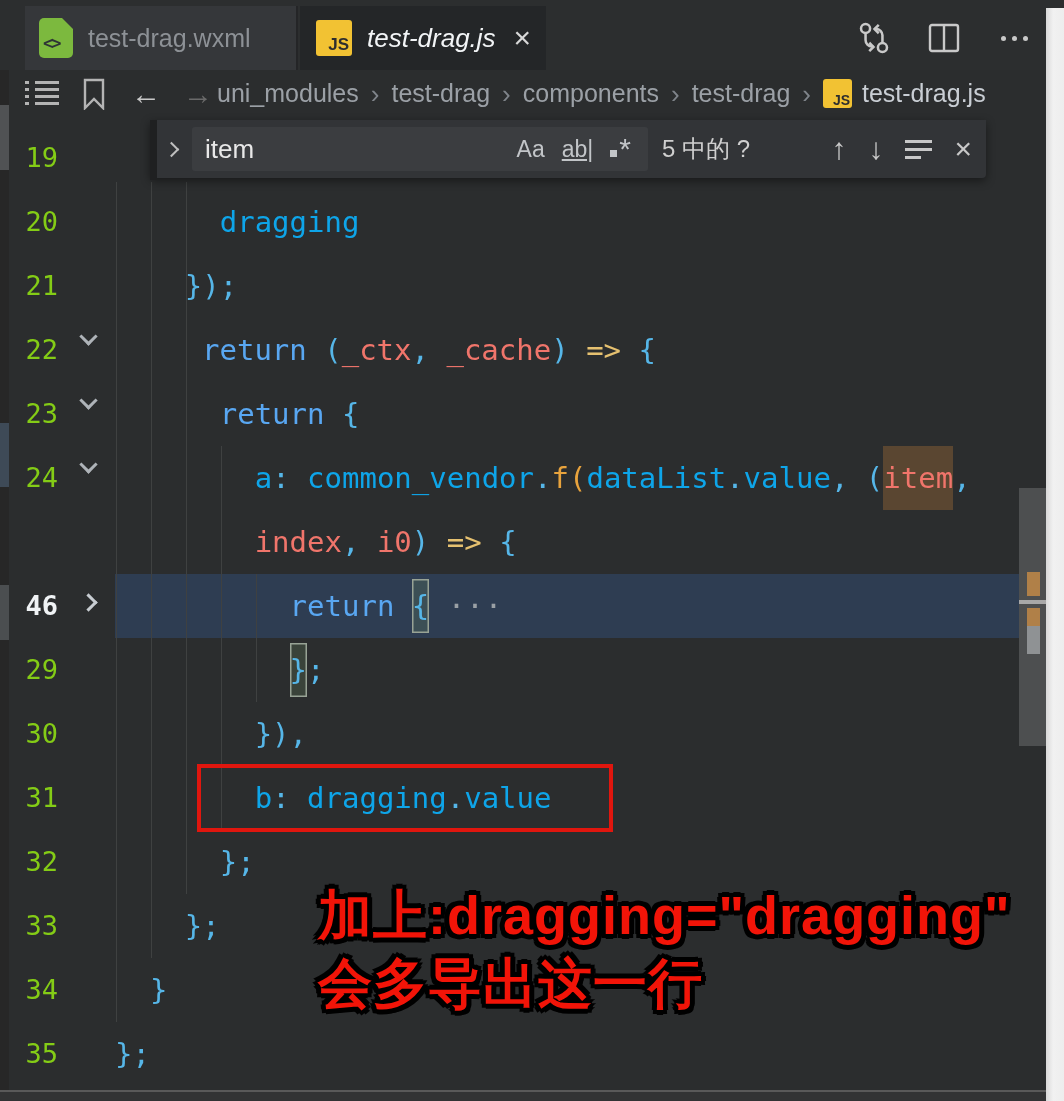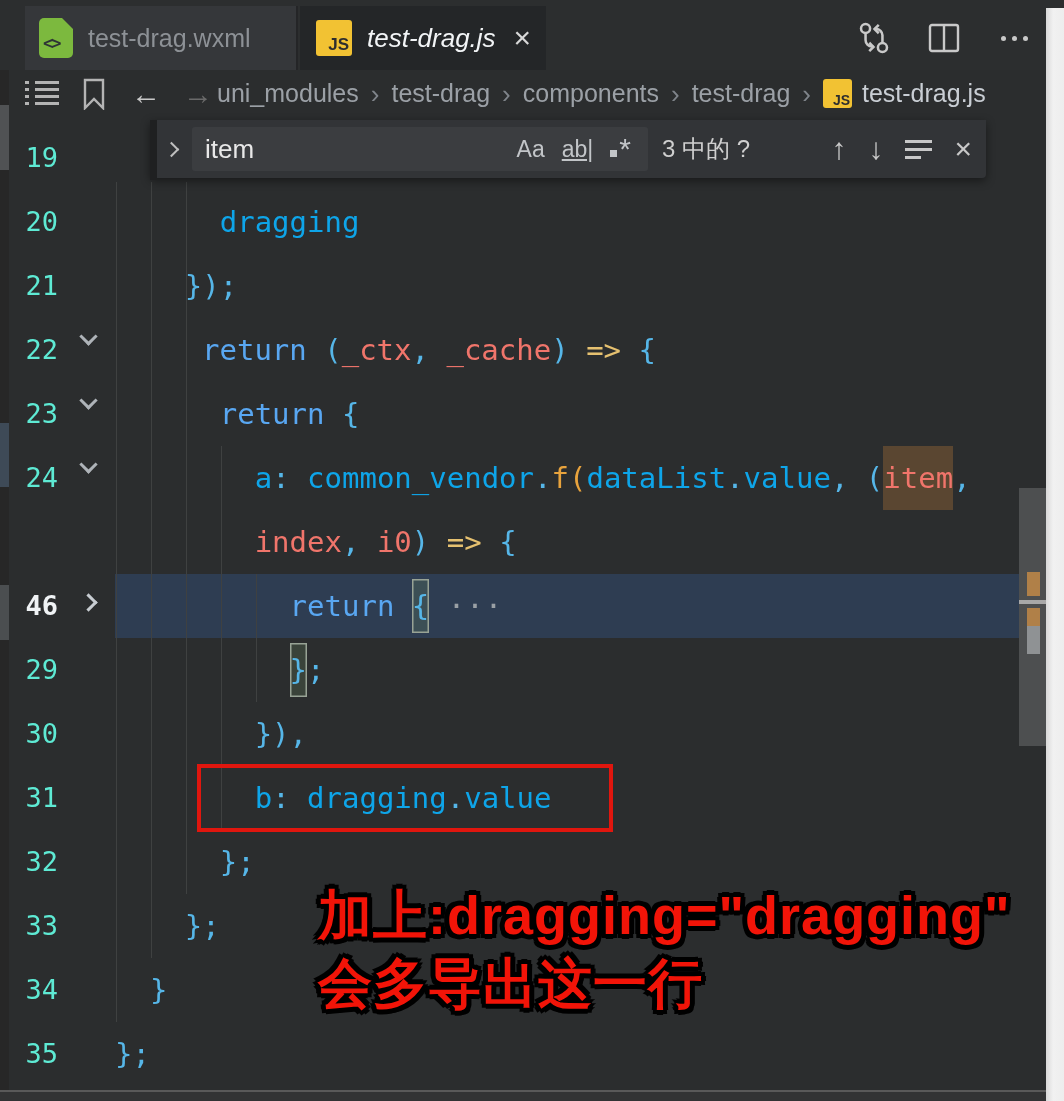--- a/index.html
+++ b/index.html
@@ -48,21 +48,21 @@
   .crumb-sep { color:#7f848a; font-size:26px; margin:0 12px; }
   .crumb-js { width:29px; height:29px; background:#f2c233; border-radius:3px; display:flex;
               align-items:flex-end; justify-content:flex-end; padding:0 2px 0 0; margin-right:10px; }
   .crumb-js span { color:#2e2e2e; font-weight:bold; font-size:14px; }
 
   
   #editor { position:absolute; left:0; top:118px; width:1064px; height:972px; background:#2b2d2e; }
   .iguide { position:absolute; width:1px; background:#3f4141; z-index:1; }
   #line25-hl { position:absolute; left:115px; top:456px; width:919px; height:64px; background:#2e3d52; z-index:0; }
   .code-row { position:absolute; left:0; width:1046px; height:64px; line-height:64px; z-index:2; }
-  .gnum { position:absolute; left:0; width:58px; text-align:right; color:#5eead4;
+  .gnum { position:absolute; left:0; width:58px; text-align:right; color:#84cc16;
           font-family:"DejaVu Sans Mono",monospace; font-size:27px; }
   .gnum.active { color:#f0f3f5; font-weight:bold; }
   .chev { position:absolute; left:82px; width:13px; height:13px;
           border-right:3px solid #aeb3b8; border-bottom:3px solid #aeb3b8; cursor:pointer; }
   .chev.down { transform:rotate(45deg); top:12px; }
   .chev.right { transform:rotate(-45deg); top:22px; border-color:#c8cdd2; }
   .code-text { position:absolute; top:0; white-space:pre;
                font-family:"DejaVu Sans Mono",monospace; font-size:29px; }
   .tk-kw{color:#59a7f2} .tk-p{color:#56b6e8} .tk-id{color:#0ea5e9}
   .tk-param{color:#f0756b} .tk-fn{color:#e8a33d} .tk-op{color:#e6c170}
@@ -289,21 +289,21 @@
 
   <div id="find-widget">
     <div id="find-sash"></div>
     <div id="find-toggle"></div>
     <div id="find-input">
       <span id="find-query">item</span>
       <span class="fw-ic">Aa</span>
       <span class="fw-ic word">ab|</span>
       <span class="fw-ic rx"><span class="sq"></span><span class="star">*</span></span>
     </div>
-    <span id="find-results">3 中的 ?</span>
+    <span id="find-results">5 中的 ?</span>
     <div id="find-nav">
       <span class="fn-ic">↑</span>
       <span class="fn-ic">↓</span>
       <div class="sel-ic">
           <i></i>
           <i></i>
           <i></i>
         </div>
       <span class="fn-ic">×</span>
     </div>

